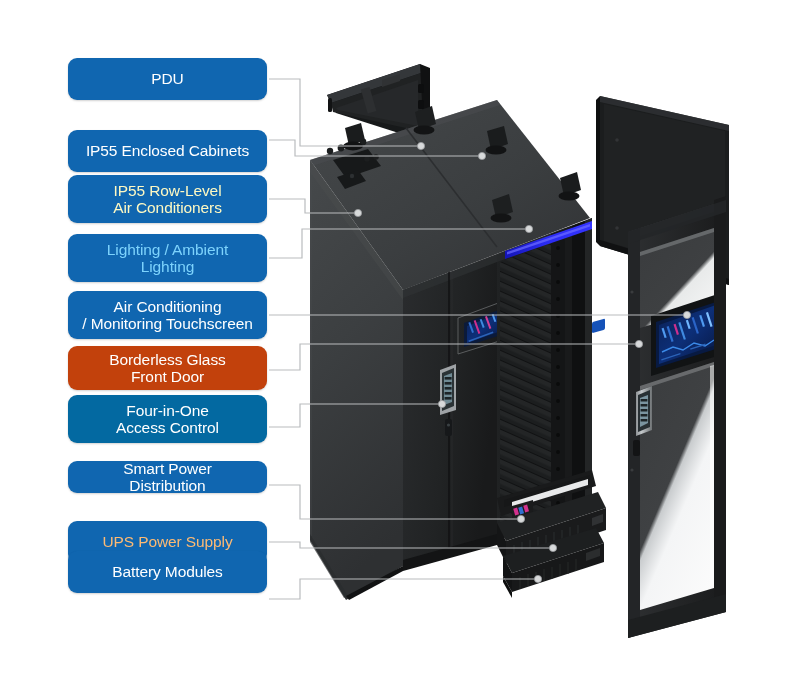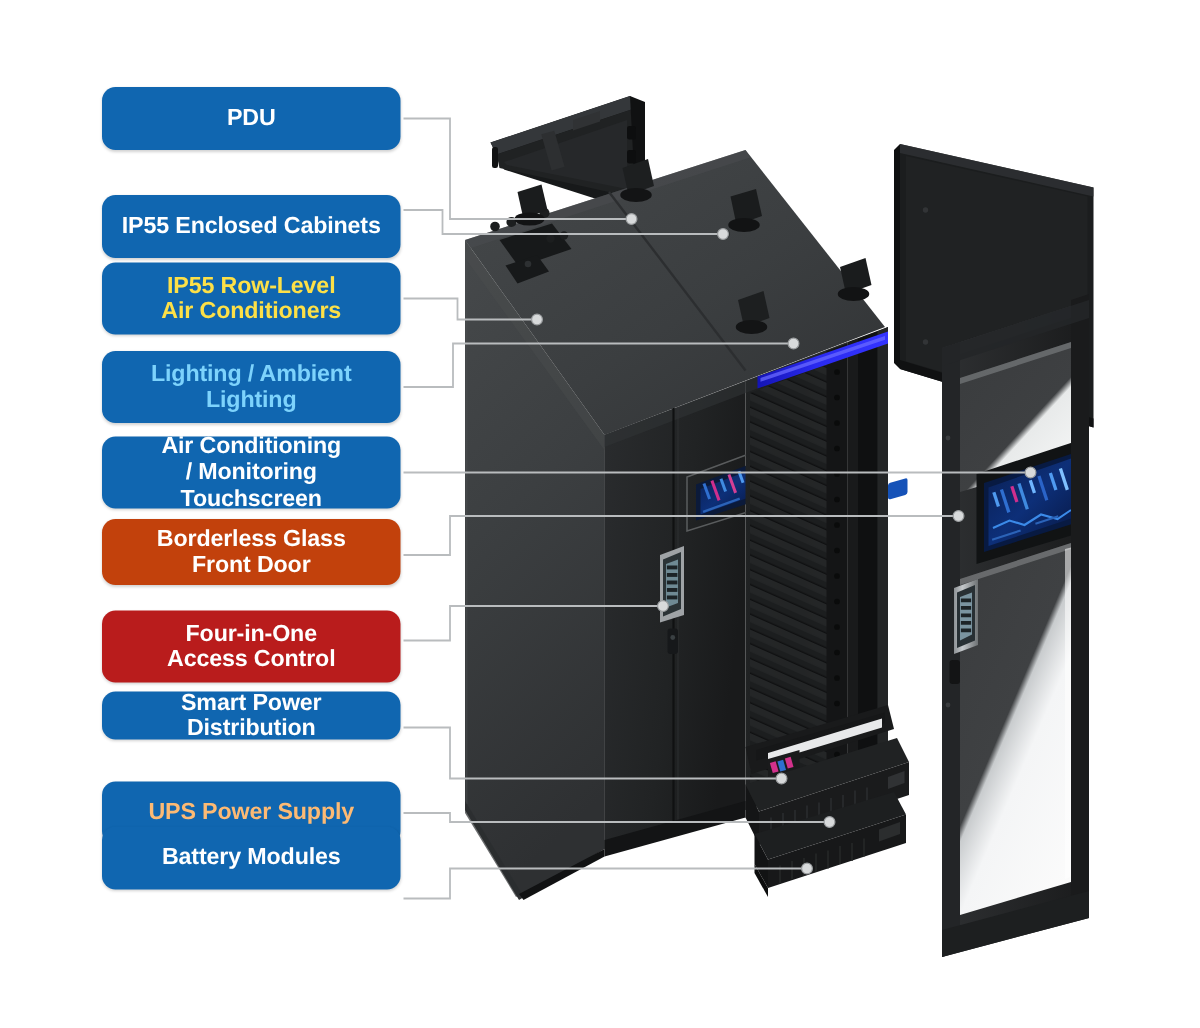--- a/index.html
+++ b/index.html
@@ -41,21 +41,21 @@
     position: absolute;
     box-sizing: border-box;
     background: #1066b0;
     border-radius: 9px;
     color: #ffffff;
     display: flex;
     align-items: center;
     justify-content: center;
     text-align: center;
     font-size: 15.5px;
-    font-weight: bold;
+    font-weight: normal;
     line-height: 1.12;
     letter-spacing: -0.1px;
     padding: 2px 7px;
     pointer-events: auto;
     box-shadow: 0 1px 2px rgba(0,0,0,0.18);
   }
   .callout span {
     display: block;
     white-space: pre-line;
   }
@@ -406,37 +406,37 @@
       </g>
   </svg>
 
   <div id="callout-layer">
       <div class="callout" style="left: 68px; top: 58px; width: 199px; height: 42px; background: rgb(16, 102, 176); color: rgb(255, 255, 255);">
         <span>PDU</span>
       </div>
       <div class="callout" style="left: 68px; top: 130px; width: 199px; height: 42px; background: rgb(16, 102, 176); color: rgb(255, 255, 255);">
         <span>IP55 Enclosed Cabinets</span>
       </div>
-      <div class="callout" style="left: 68px; top: 175px; width: 199px; height: 48px; background: rgb(16, 102, 176); color: #fde047;">
+      <div class="callout" style="left: 68px; top: 175px; width: 199px; height: 48px; background: rgb(16, 102, 176); color: #fef9c3;">
         <span>IP55 Row-Level
 Air Conditioners</span>
       </div>
       <div class="callout" style="left: 68px; top: 234px; width: 199px; height: 48px; background: rgb(16, 102, 176); color: #7dd3fc;">
         <span>Lighting / Ambient
 Lighting</span>
       </div>
       <div class="callout" style="left: 68px; top: 291px; width: 199px; height: 48px; background: rgb(16, 102, 176); color: rgb(255, 255, 255); justify-content: center;">
         <span>Air Conditioning
 / Monitoring Touchscreen</span>
       </div>
       <div class="callout" style="left: 68px; top: 346px; width: 199px; height: 44px; background: #c2410c; color: rgb(255, 255, 255);">
         <span>Borderless Glass
 Front Door</span>
       </div>
-      <div class="callout" style="left: 68px; top: 407px; width: 199px; height: 48px; background: #b91c1c; color: rgb(255, 255, 255);">
+      <div class="callout" style="left: 68px; top: 395px; width: 199px; height: 48px; background: #0369a1; color: rgb(255, 255, 255);">
         <span>Four-in-One
 Access Control</span>
       </div>
       <div class="callout" style="left: 68px; top: 461px; width: 199px; height: 32px; background: rgb(16, 102, 176); color: rgb(255, 255, 255);">
         <span>Smart Power
 Distribution</span>
       </div>
       <div class="callout" style="left: 68px; top: 521px; width: 199px; height: 42px; background: rgb(16, 102, 176); color: #fdba74;">
         <span>UPS Power Supply</span>
       </div>

